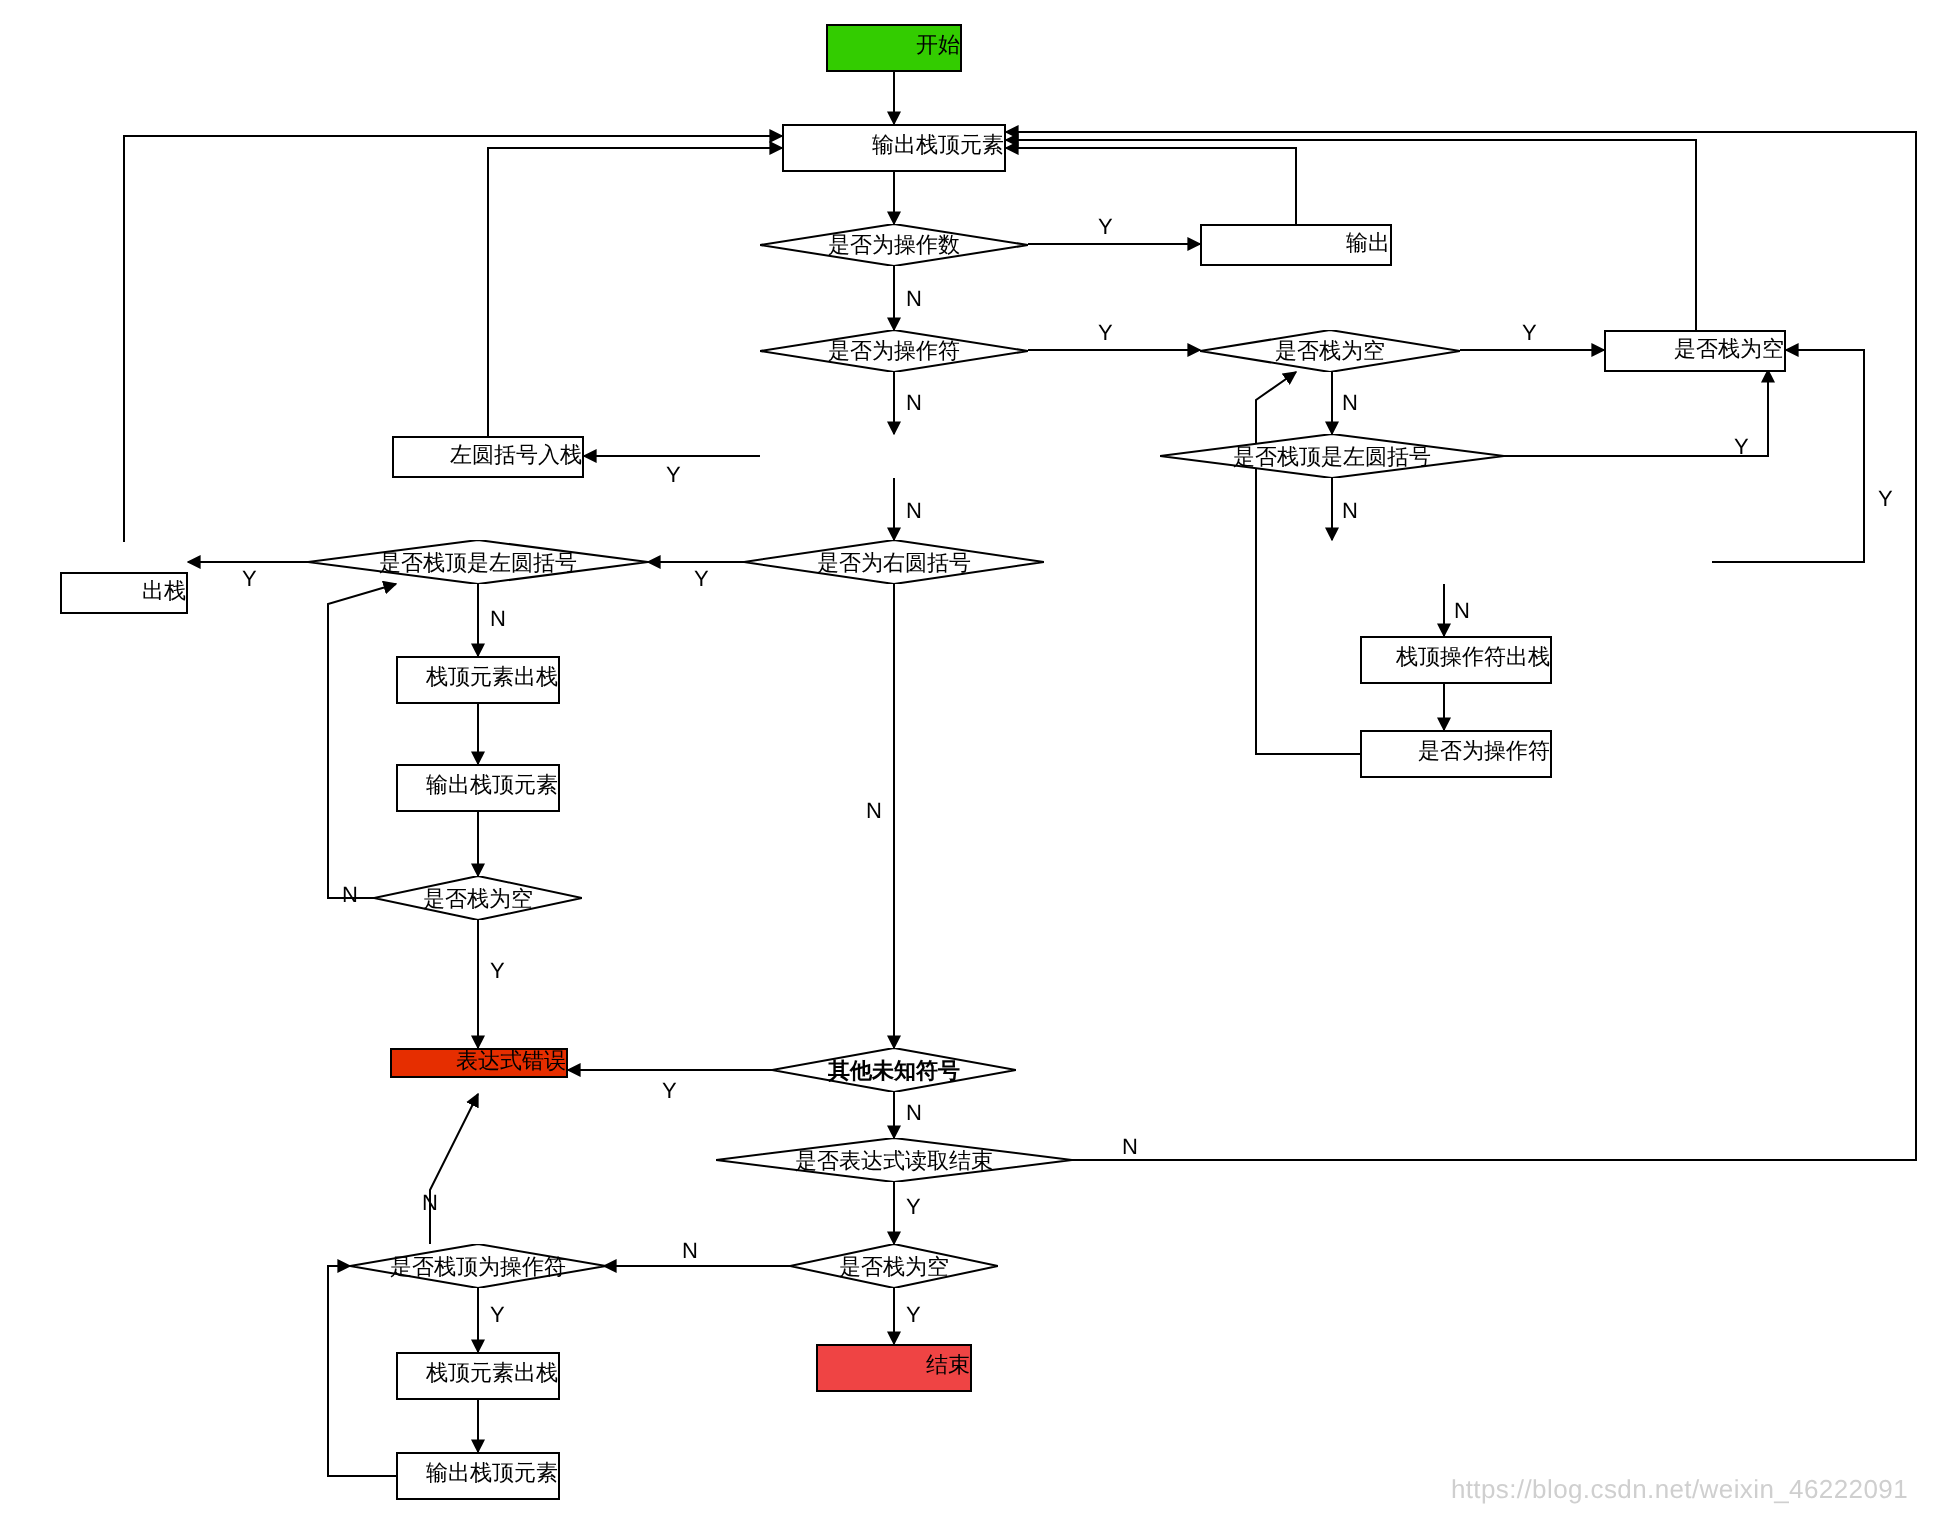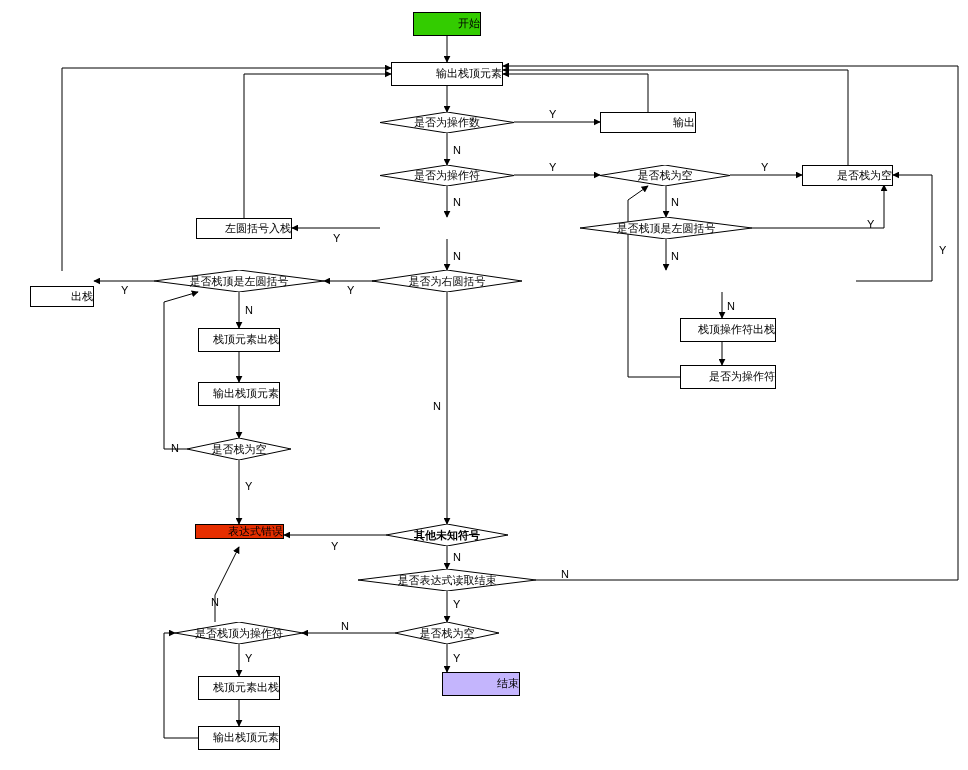--- a/index.html
+++ b/index.html
@@ -33,23 +33,22 @@
   }
   .start {
     background: #33cc00;
     border: 1px solid #000;
   }
   .err {
     background: #e62e00;
     border: 1px solid #000;
   }
   .end {
-    background: #c4b5fd;
+    background: #ef4444;
     border: 1px solid #000;
-    margin-left: 34px;
   }
   .diamond-wrap {
     position: absolute;
   }
   .diamond-label {
     position: absolute;
     inset: 0;
     display: flex;
     align-items: center;
     justify-content: center;
@@ -349,13 +348,14 @@
   <span class="edge-label" style="left:432px;top:400px;">N</span>
   <span class="edge-label" style="left:330px;top:540px;">Y</span>
   <span class="edge-label" style="left:452px;top:551px;">N</span>
   <span class="edge-label" style="left:560px;top:568px;">N</span>
   <span class="edge-label" style="left:452px;top:598px;">Y</span>
   <span class="edge-label" style="left:452px;top:652px;">Y</span>
   <span class="edge-label" style="left:340px;top:620px;">N</span>
   <span class="edge-label" style="left:244px;top:652px;">Y</span>
   <span class="edge-label" style="left:210px;top:596px;">N</span>
 
+  <div class="watermark">https://blog.csdn.net/weixin_46222091</div>
 </div>
 
 </body></html>

